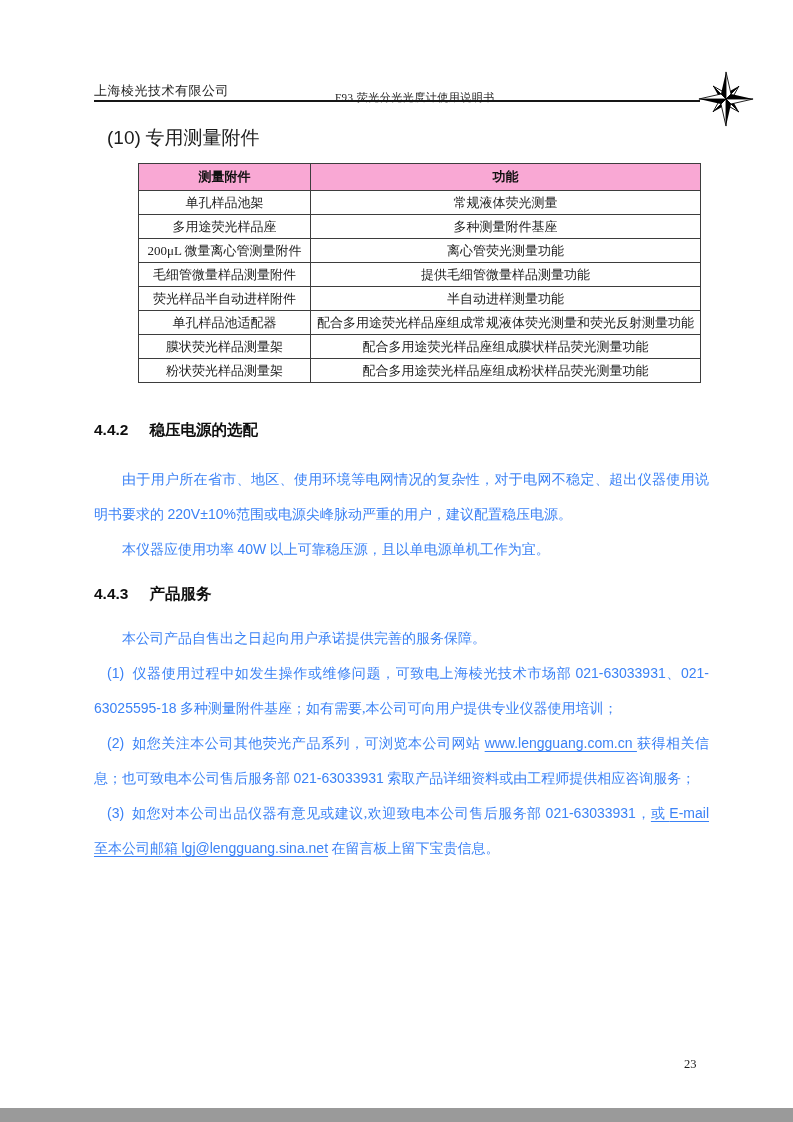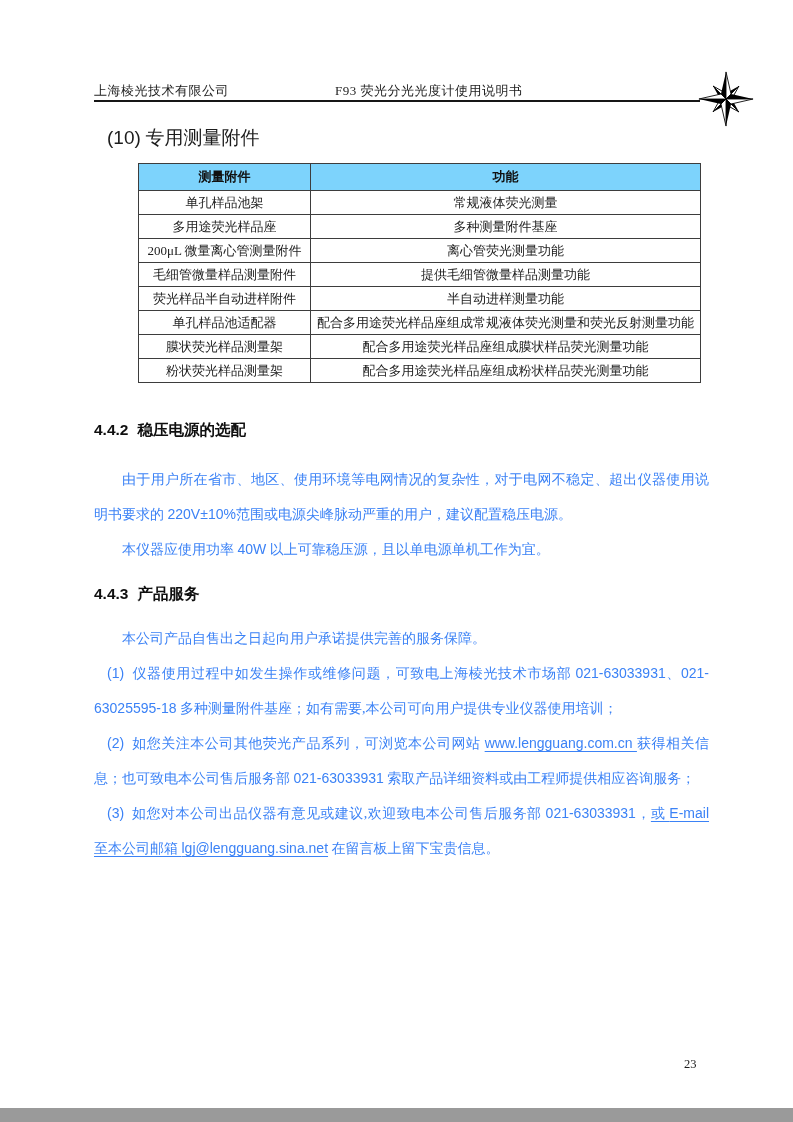--- a/index.html
+++ b/index.html
@@ -1,42 +1,42 @@
 <!DOCTYPE html>
 <html><head>
 <meta charset="utf-8">
 <style>
   html,body{margin:0;padding:0;background:#9a9a9a;}
   .page{position:relative;width:793px;height:1108px;background:#ffffff;margin:0 auto;
         font-family:"Liberation Serif","DejaVu Serif",serif;color:#1c1c1c;overflow:hidden;}
 
   
   .hdr-company{position:absolute;left:94px;top:82px;font-size:13px;letter-spacing:.5px;}
-  .hdr-title{position:absolute;left:335px;top:82px;font-size:13px;letter-spacing:.5px;}
+  .hdr-title{position:absolute;left:335px;top:90px;font-size:11px;letter-spacing:.5px;}
   .hdr-rule{position:absolute;left:94px;top:100px;width:606px;height:2px;background:#161616;}
   .compass{position:absolute;left:697px;top:70px;width:58px;height:58px;}
 
   
   .item-label{position:absolute;left:107px;top:125px;font-size:19px;}
 
   
   .acc-table{position:absolute;left:138px;top:163px;width:563px;border-collapse:collapse;
              table-layout:fixed;font-size:13px;}
-  .acc-table th{background:#7dd3fc;font-family:"Liberation Sans","DejaVu Sans",sans-serif;
+  .acc-table th{background:#f9a8d4;font-family:"Liberation Sans","DejaVu Sans",sans-serif;
                 font-weight:bold;font-size:13px;height:26px;border:1px solid #3d3d3d;
                 text-align:center;padding:0;color:#111;}
   .acc-table td{height:23px;border:1px solid #3d3d3d;text-align:center;padding:0 2px;
                 white-space:nowrap;overflow:hidden;color:#1c1c1c;}
 
   
   .sec-head{position:absolute;left:94px;font-family:"Liberation Sans","DejaVu Sans",sans-serif;
             font-weight:bold;font-size:15.5px;color:#0f0f0f;}
   #sec-442{top:420px;}
   #sec-443{top:584px;}
-  .sec-head .sec-num{margin-right:9px;text-align:right;}
+  .sec-head .sec-num{margin-right:21px;text-align:right;}
 
   
   .bodyblock{position:absolute;left:94px;width:615px;font-size:14px;line-height:35px;
              text-align:justify;color:#3b82f6;}
   #body-442{top:462px;}
   #body-443{top:621px;}
   .para{margin:0;padding:0;}
   .para.cn{text-indent:28px;}
   .para.hang{text-indent:13px;}
 

